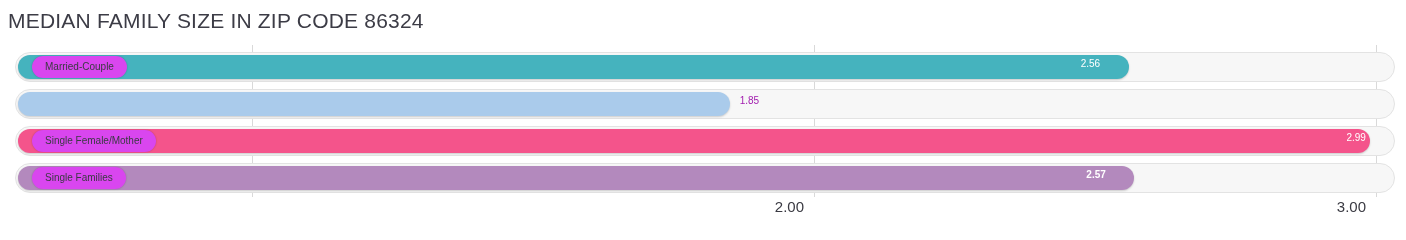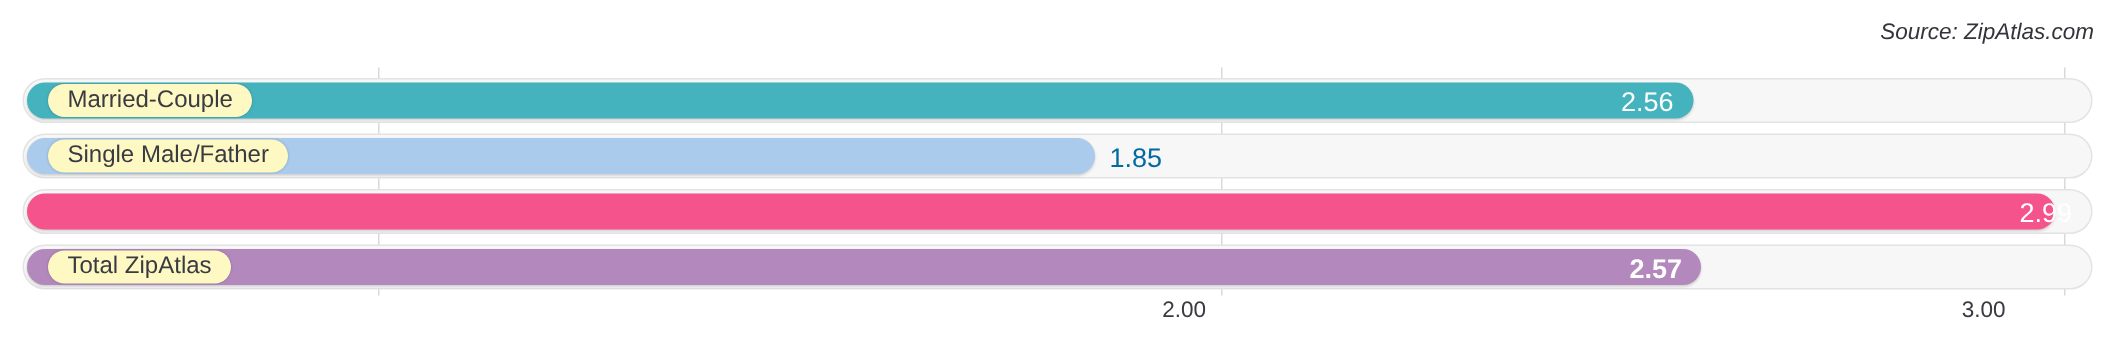--- a/index.html
+++ b/index.html
@@ -84,38 +84,38 @@
     border-radius: 12px;
     box-shadow: 0 1px 2px rgba(0,0,0,0.18);
   }
   .bar-label-pill {
     position: absolute;
     left: 17px;
     top: 4px;
     height: 22px;
     line-height: 22px;
     padding: 0 13px;
-    background: #fef9c3;
+    background: #d946ef;
     border-radius: 11px;
-    font-size: 16px;
+    font-size: 10px;
     color: #3a3a42;
     white-space: nowrap;
     box-shadow: 0 0 2px rgba(0,0,0,0.22);
   }
   .bar-value {
     position: absolute;
     top: 6px;
-    font-size: 18px;
+    font-size: 10px;
     white-space: nowrap;
   }
   .bar-value.inside {
     color: #ffffff;
   }
   .bar-value.outside {
-    color: #0369a1;
+    color: #a21caf;
   }
 
   
   #axis-labels {
     position: absolute;
     left: 0;
     top: 198px;
     width: 1406px;
     height: 24px;
   }
@@ -127,54 +127,54 @@
     transform: translateX(-100%);
     padding-right: 10px;
     white-space: nowrap;
   }
 </style>
 </head>
 <body>
 
 <div id="chart-root">
 
-  <div id="chart-source">Source: ZipAtlas.com</div>
+  <div id="chart-title">MEDIAN FAMILY SIZE IN ZIP CODE 86324</div>
 
   <div id="plot-area">
     <div id="gridlines-layer">
         <div class="gridline" style="left: 252px;"></div>
         <div class="gridline" style="left: 814px;"></div>
         <div class="gridline" style="left: 1376px;"></div>
       </div>
     <div id="bars-layer">
         <div class="bar-row" style="top: 7px;">
           <div class="bar-track"></div>
           <div class="bar-fill" style="width: 1110.72px; background: rgb(69, 179, 190);"></div>
           <div class="bar-label-pill">Married-Couple</div>
           <div class="bar-value inside" style="left: 1065.72px;">2.56</div>
         </div>
         <div class="bar-row" style="top: 44px;">
           <div class="bar-track"></div>
           <div class="bar-fill" style="width: 711.7px; background: rgb(170, 203, 235);"></div>
-          <div class="bar-label-pill">Single Male/Father</div>
           <div class="bar-value outside" style="left: 724.7px;">1.85</div>
         </div>
         <div class="bar-row" style="top: 81px;">
           <div class="bar-track"></div>
           <div class="bar-fill" style="width: 1352.38px; background: rgb(244, 84, 139);"></div>
+          <div class="bar-label-pill">Single Female/Mother</div>
           <div class="bar-value inside" style="left: 1307.38px; margin-left: 24px;">2.99</div>
         </div>
         <div class="bar-row" style="top: 118px;">
           <div class="bar-track"></div>
           <div class="bar-fill" style="width: 1116.34px; background: rgb(179, 137, 189);"></div>
-          <div class="bar-label-pill">Total ZipAtlas</div>
+          <div class="bar-label-pill">Single Families</div>
           <div class="bar-value inside" style="left: 1071.34px; font-weight: bold;">2.57</div>
         </div>
       </div>
   </div>
 
   <div id="axis-labels">
       <div class="tick-label" style="left: 252px; margin-top: 40px;">1.00</div>
       <div class="tick-label" style="left: 814px;">2.00</div>
-      <div class="tick-label" style="left: 1347px; text-align: right;">3.00</div>
+      <div class="tick-label" style="left: 1376px; text-align: right;">3.00</div>
     </div>
 
 </div>
 
 </body></html>

